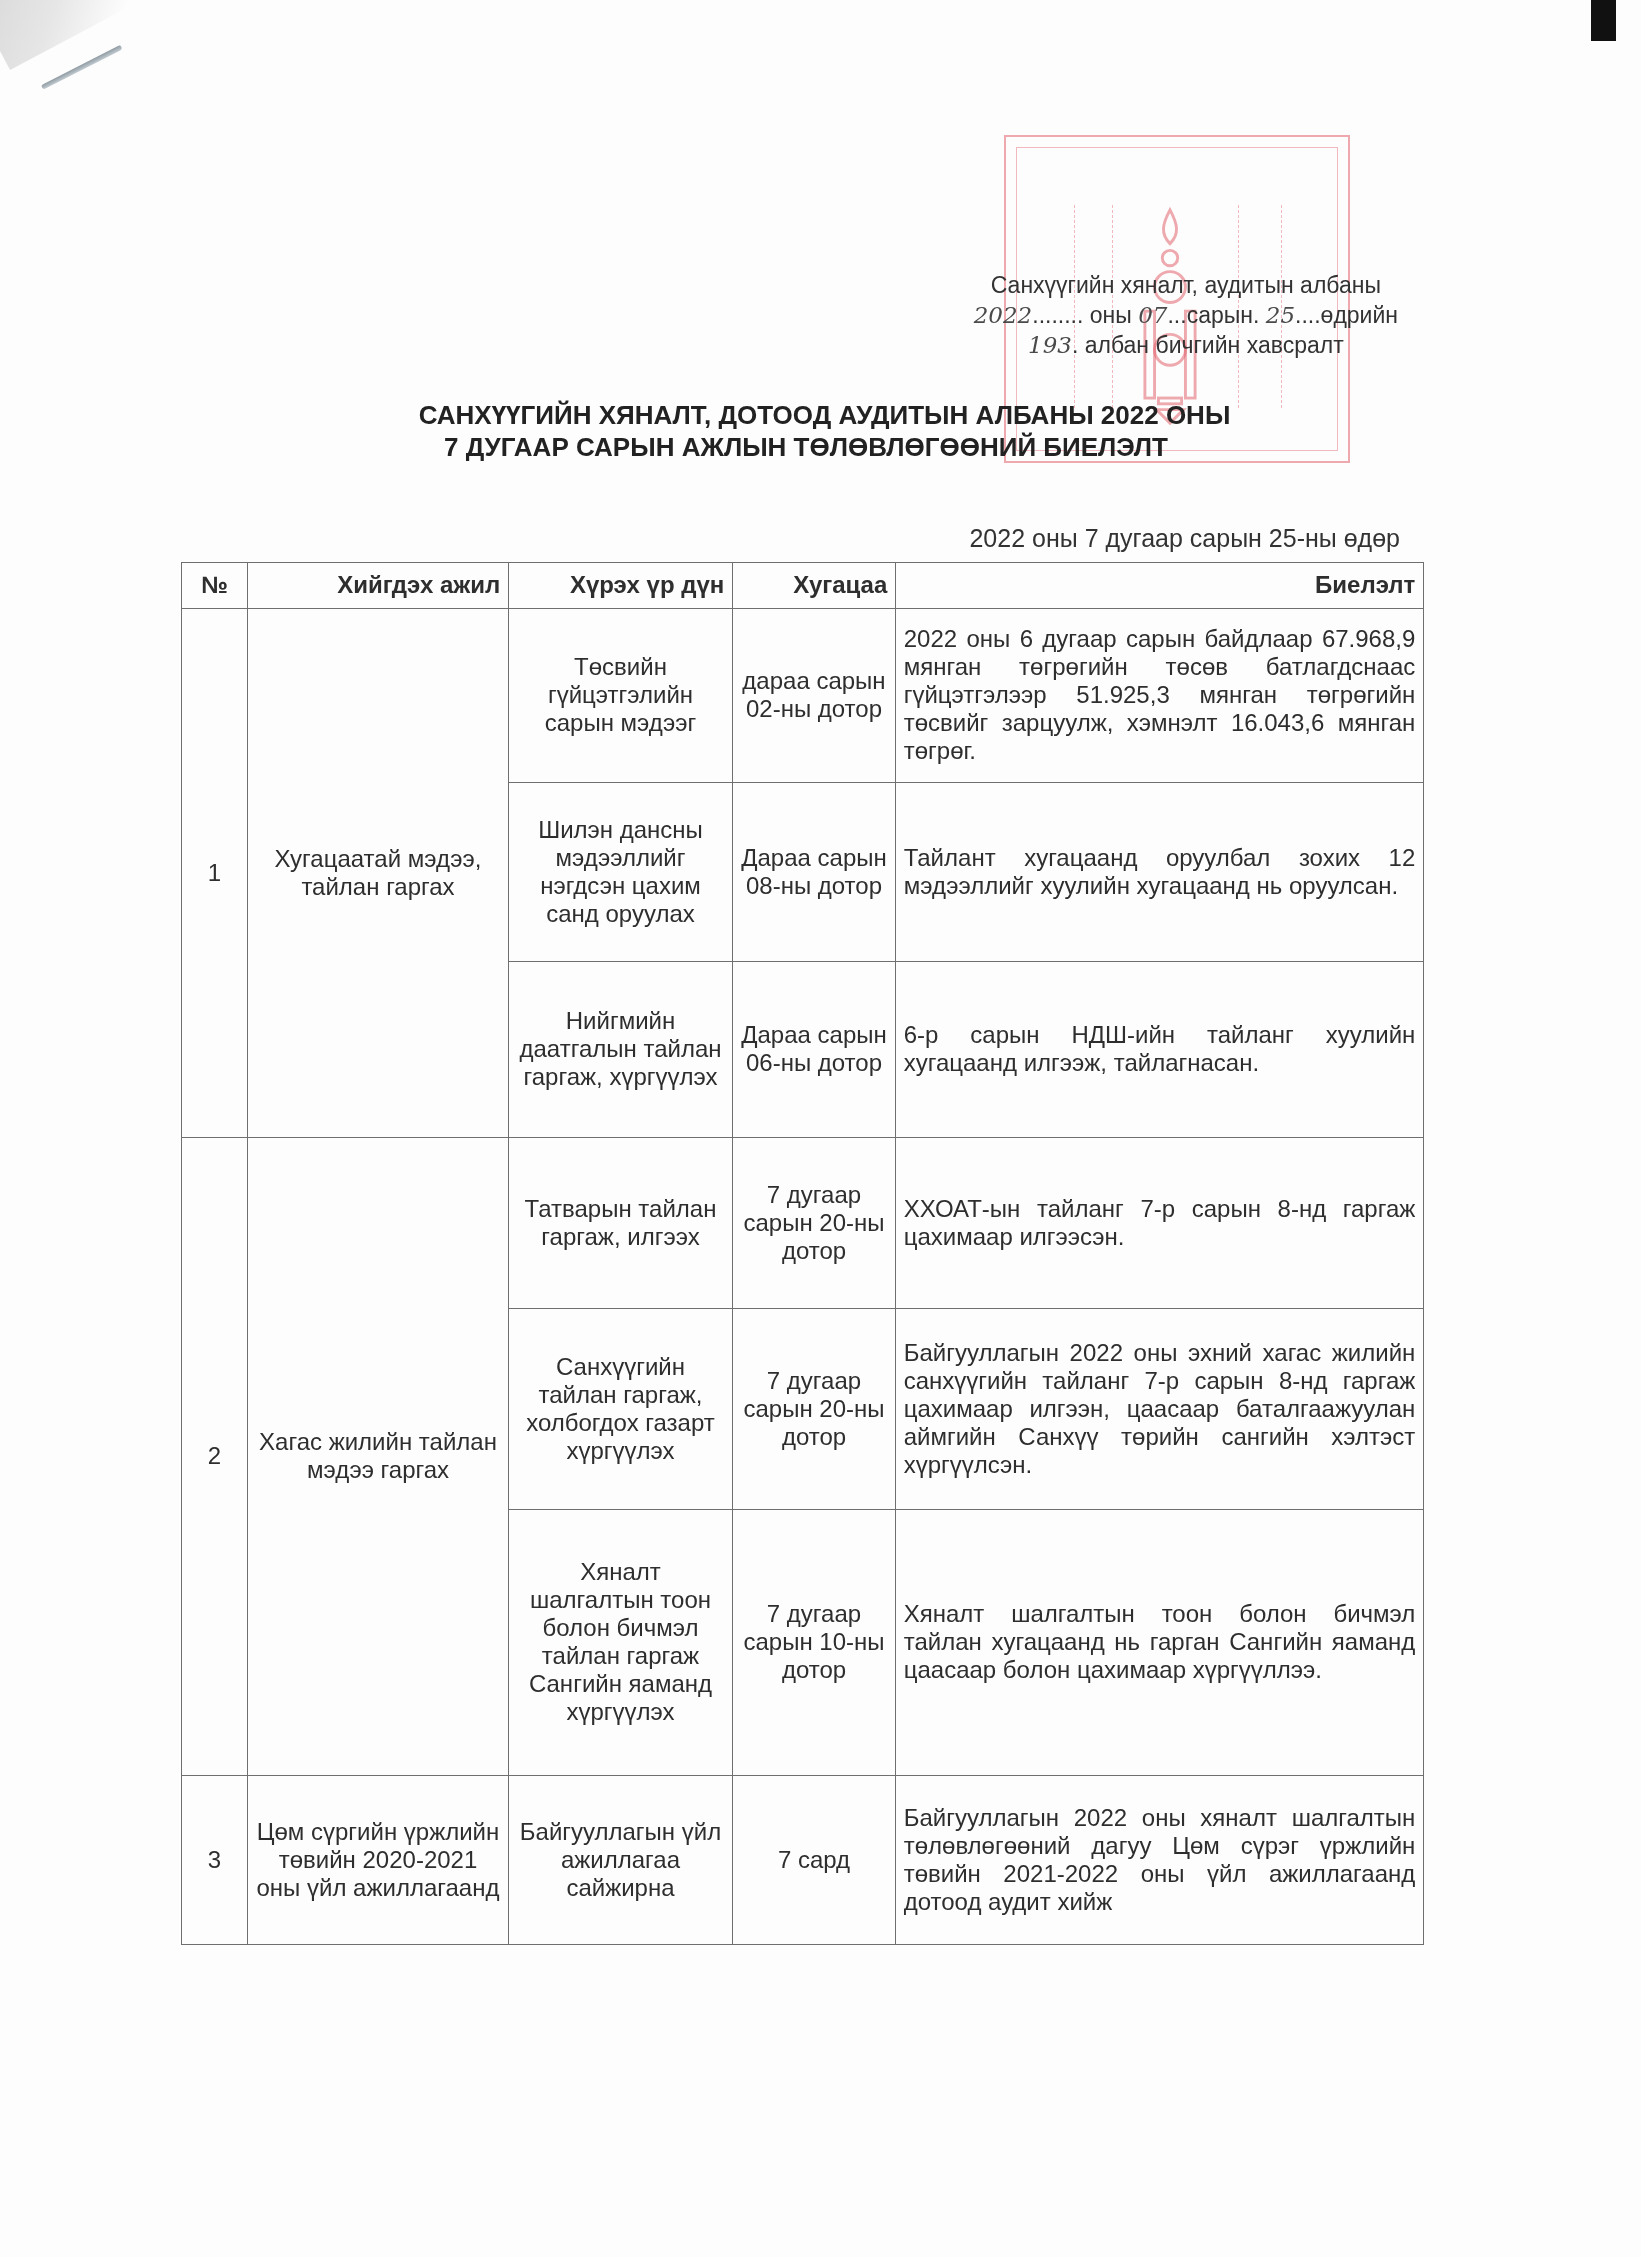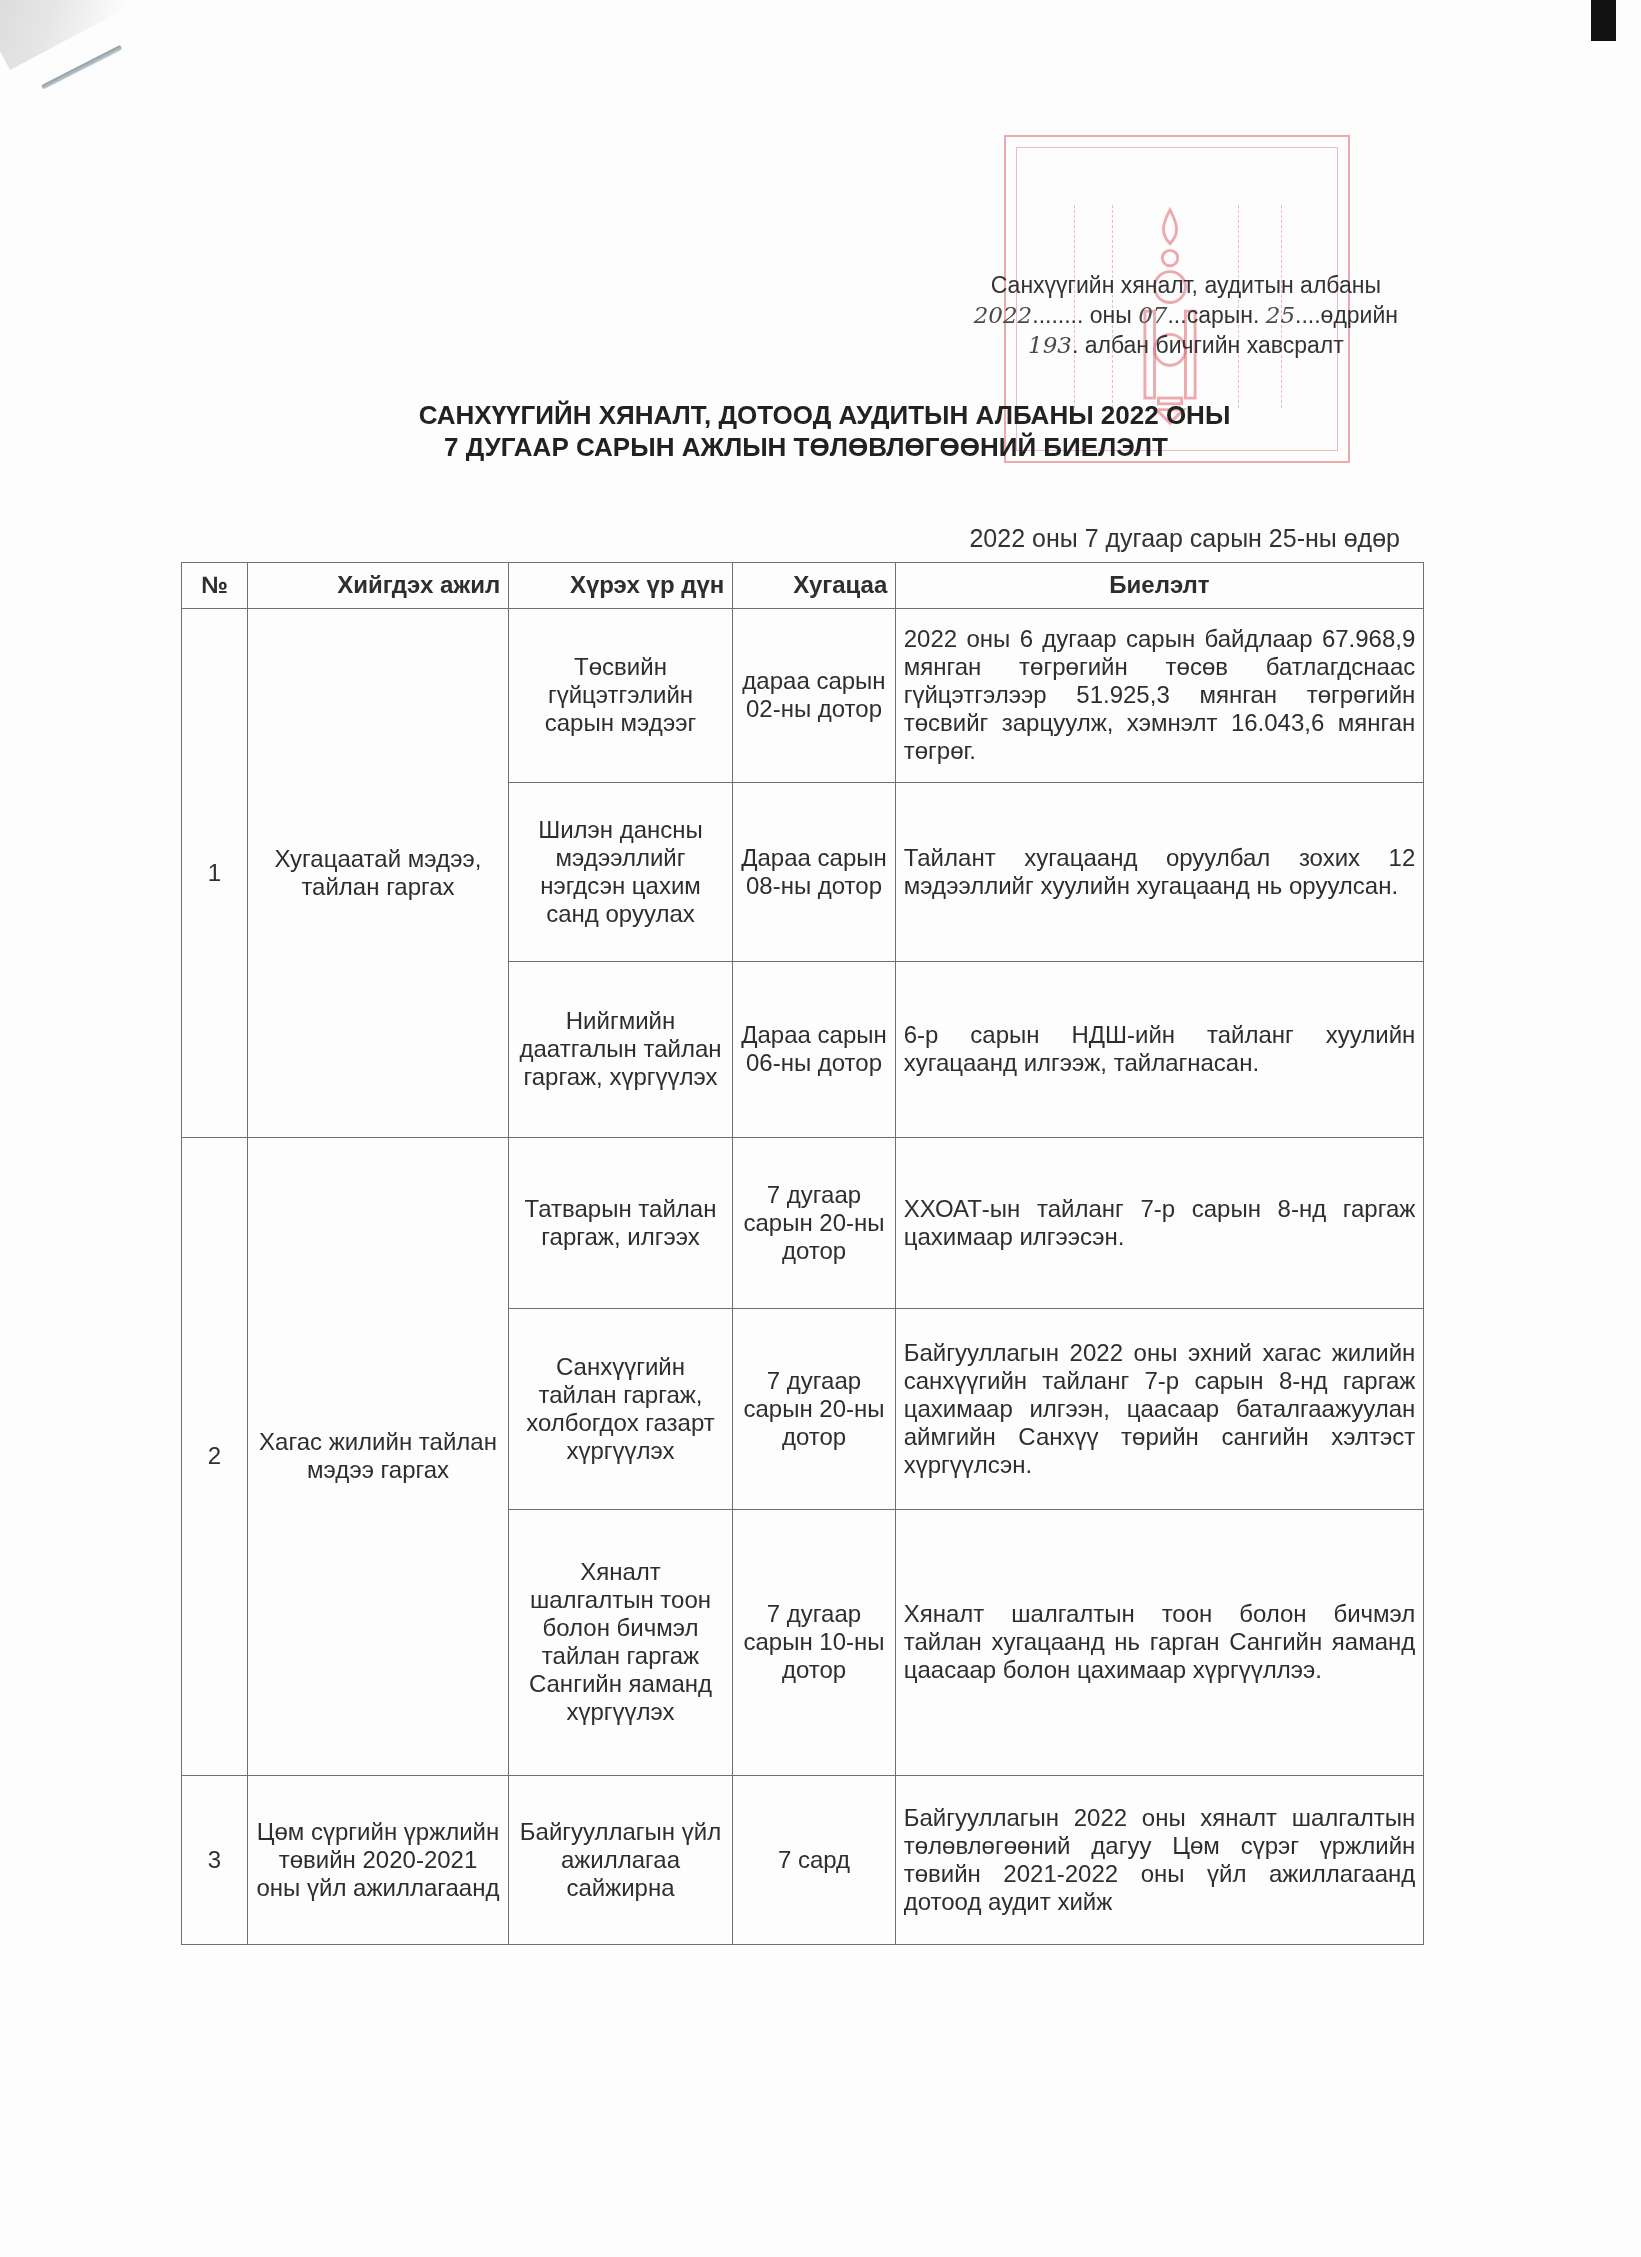--- a/index.html
+++ b/index.html
@@ -72,21 +72,21 @@
       border-collapse: collapse;
       table-layout: fixed;
       font-size: 24px; line-height: 28px; color: #2e2e2e;
     }
     table.plan th, table.plan td {
       border: 1.4px solid #6f6f6f;
       padding: 3.9px 7.7px;
       vertical-align: middle;
     }
     table.plan th { height: 37px; font-weight: bold; text-align: right; }
-    table.plan th.c-done { text-align: center; }
+    table.plan th.c-done { }
     table.plan th.c-no { text-align: center; }
     td.center { text-align: center; }
     td.just { text-align: justify; padding: 3.9px 11.6px; }
     .col-no { width: 66px; }
     .col-task { width: 261px; }
     .col-result { width: 224px; }
     .col-deadline { width: 163px; }
     .col-done { width: 528px; }
   </style>
 </head>

